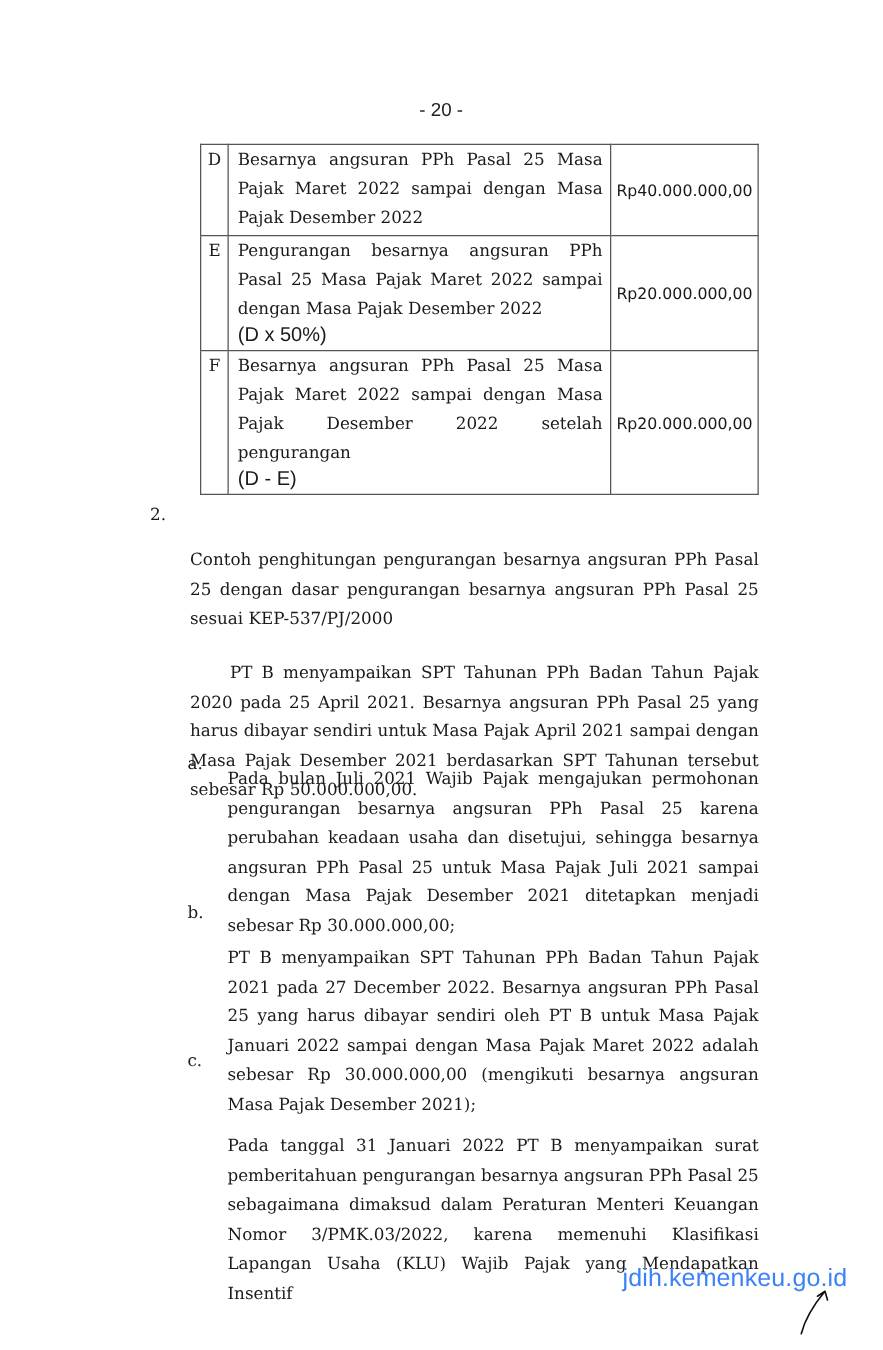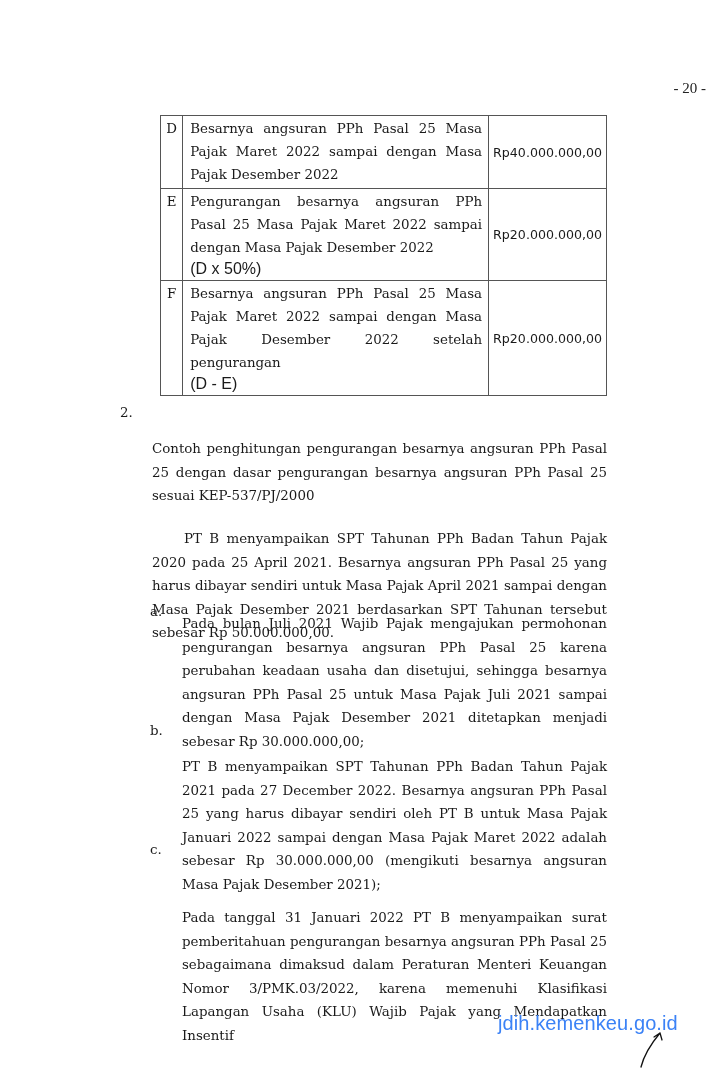--- a/index.html
+++ b/index.html
@@ -1,22 +1,22 @@
 <!DOCTYPE html>
 <html><head>
   <meta charset="utf-8">
   <style>
     html, body { margin: 0; padding: 0; }
     body {
       width: 706px; height: 1080px; background: #ffffff; position: relative; overflow: hidden;
       font-family: "DejaVu Serif", "Liberation Serif", serif; color: #1a1a1a;
     }
     .page-num {
-      position: absolute; top: 80px; left: 0; width: 706px; text-align: right;
-      font-family: Liberation Serif, serif; font-size: 15px; color: #222;
+      position: absolute; top: 80px; left: 0; width: 706px; text-align: center;
+      font-family: Liberation Sans, sans-serif; font-size: 15px; color: #222;
     }
     table.calc {
       position: absolute; left: 160px; top: 115px; width: 447px;
       border-collapse: collapse; font-size: 13.4px; line-height: 23px;
     }
     table.calc td { border: 1px solid #555; vertical-align: top; padding: 0; }
     table.calc td.code { width: 22px; text-align: center; padding-top: 1px; }
     table.calc td.desc { width: 307px; padding: 1px 6px 1px 7px; text-align: justify; text-align-last: left; }
     table.calc td.val { vertical-align: middle; text-align: left; padding: 0 4px; white-space: nowrap; font-family: "DejaVu Sans", sans-serif; font-size: 12.6px; }
     .formula { font-family: Liberation Sans, sans-serif; font-size: 16px; line-height: 20px; display: block; }

